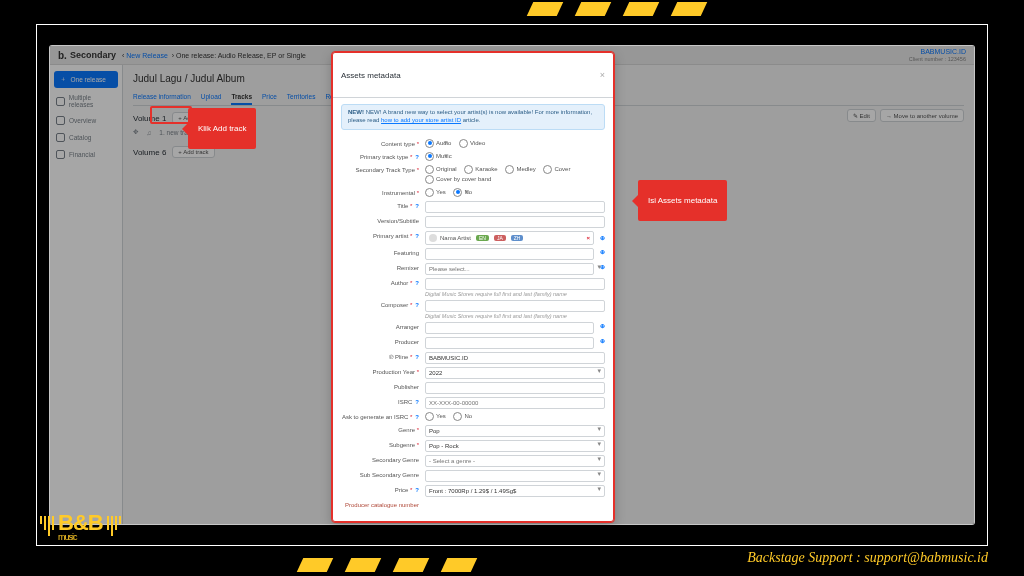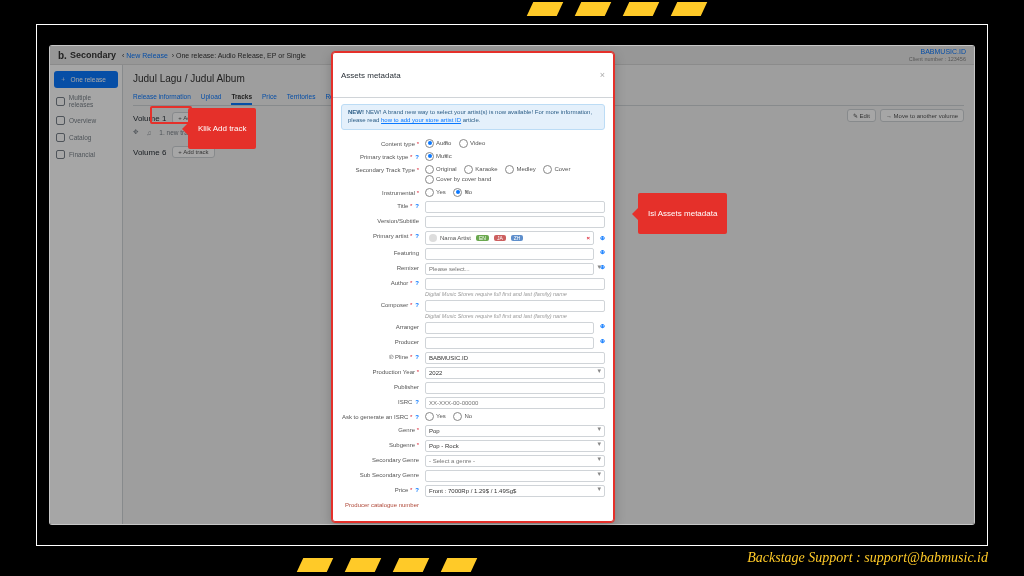--- a/index.html
+++ b/index.html
@@ -75,21 +75,21 @@
   .tag{display:inline-block;padding:0 3px;border-radius:2px;font-size:5px;color:#fff;margin-left:2px}
   .tag.en{background:#6aa84f}.tag.ja{background:#cc5f5f}.tag.zh{background:#5f8fcc}
   .artist-chip{display:flex;align-items:center;border:1px solid var(--border);border-radius:2px;height:12px;padding:0 3px;gap:3px}
   .artist-chip .av{width:8px;height:8px;border-radius:50%;background:#ddd}
   .artist-chip .rm{color:#d23;margin-left:auto;font-weight:700}
 
   
   .callout{position:absolute;background:var(--red);color:#fff;font-size:8px;padding:16px 10px;border-radius:2px;white-space:nowrap}
   .callout.left{left:188px;top:108px}
   .callout.left::before{content:'';position:absolute;right:100%;top:50%;transform:translateY(-50%);border:6px solid transparent;border-right-color:var(--red)}
-  .callout.right{left:638px;top:193px}
+  .callout.right{left:638px;top:180px}
   .callout.right::before{content:'';position:absolute;right:100%;top:50%;transform:translateY(-50%);border:6px solid transparent;border-right-color:var(--red)}
   .ring{position:absolute;left:150px;top:106px;width:38px;height:14px;border:2px solid var(--red);border-radius:2px}
 
 </style>
 </head>
 <body>
 
 <div class="stage">
   <div class="hazard top">
       <span></span>
@@ -356,14 +356,29 @@
           <label style="color:#b04a3a">Producer catalogue number</label>
           <div class="fval"></div>
         </div>
     </div>
   </div>
 
   <div class="ring"></div>
   <div class="callout left">Klik Add track</div>
   <div class="callout right">Isi Assets metadata</div>
 
+  <div class="logo">
+    <span class="bars">
+        <i style="height:8px"></i>
+        <i style="height:14px"></i>
+        <i style="height:20px"></i>
+        <i style="height:14px"></i>
+      </span>
+    <span><span>B&amp;B</span><div style="font-size:9px;font-weight:400;margin-top:-4px">music</div></span>
+    <span class="bars">
+        <i style="height:14px"></i>
+        <i style="height:20px"></i>
+        <i style="height:14px"></i>
+        <i style="height:8px"></i>
+      </span>
+  </div>
   <div class="support">Backstage Support : support@babmusic.id</div>
 </div>
 
 </body></html>

